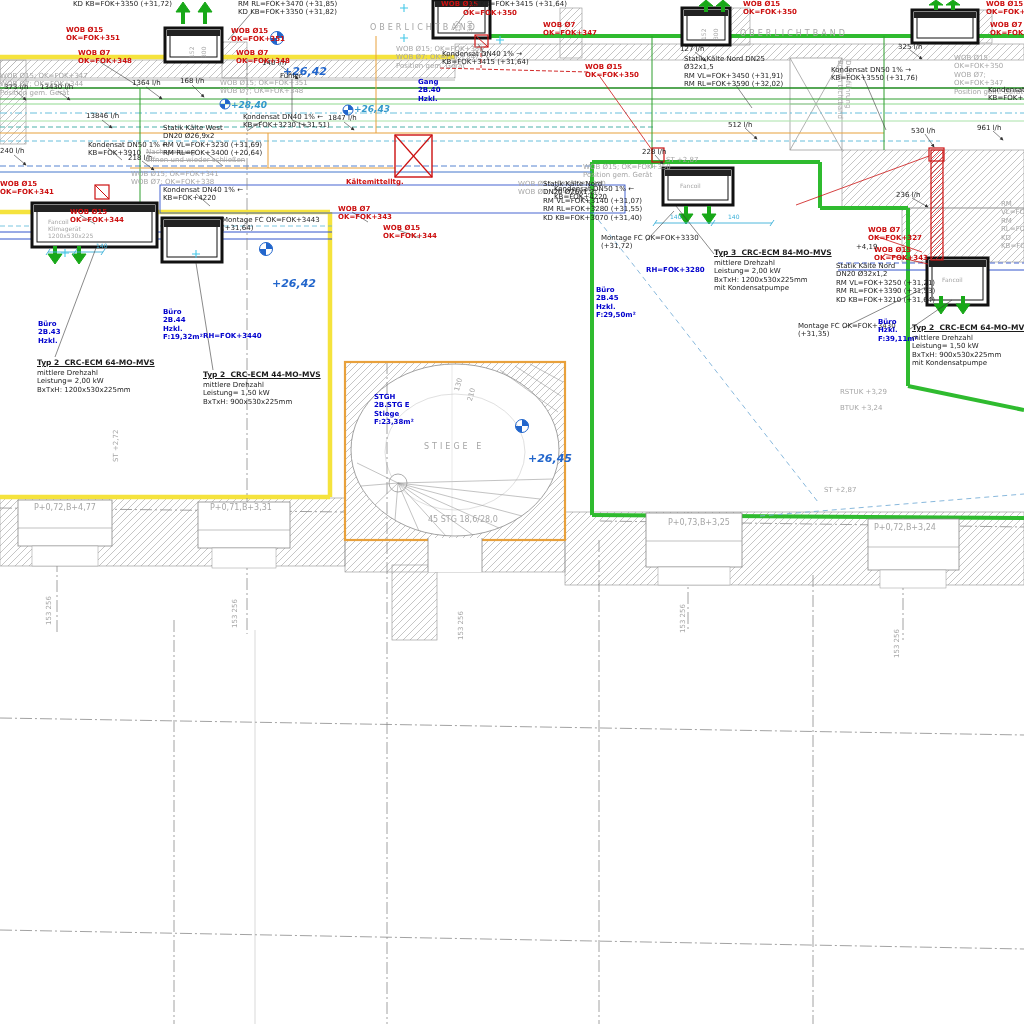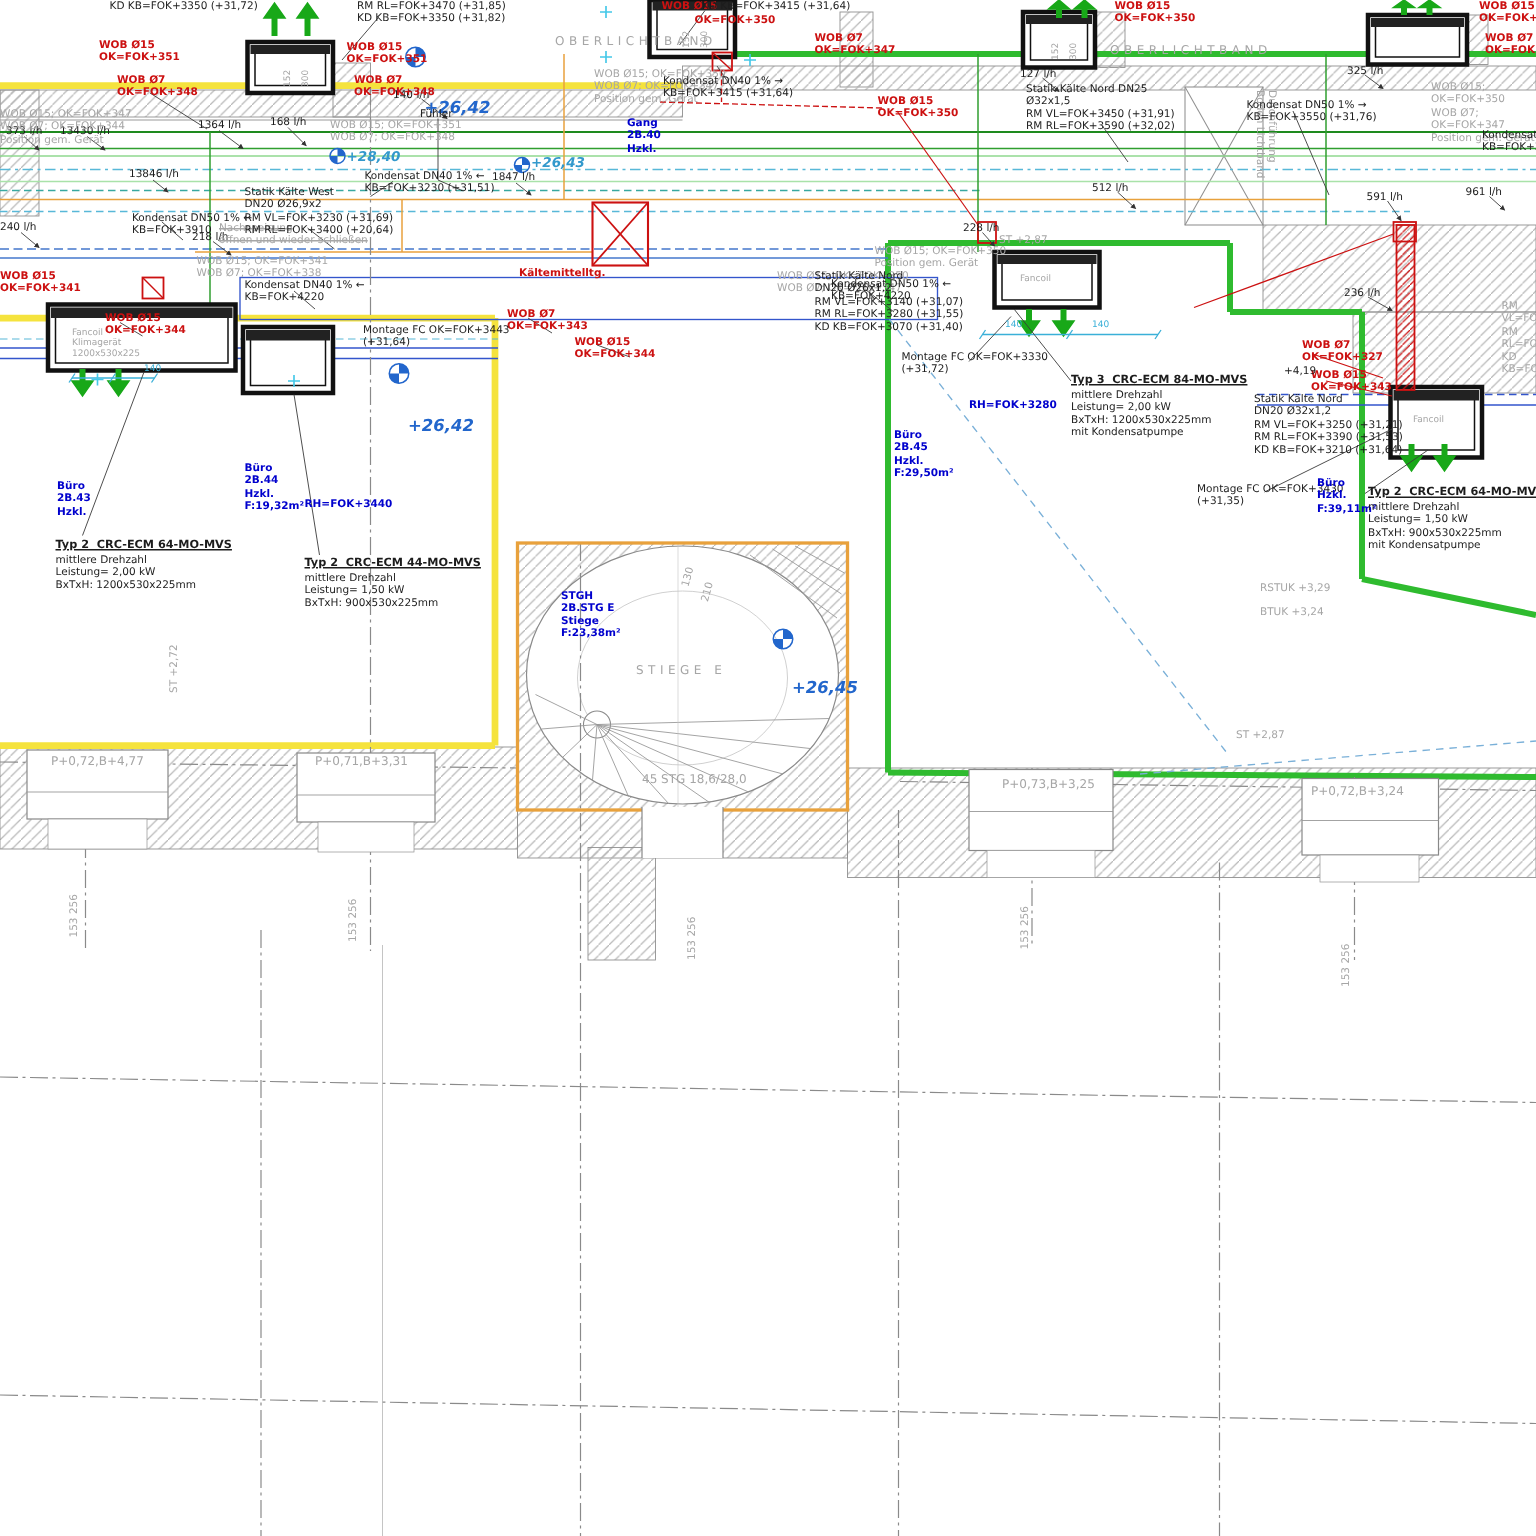--- a/index.html
+++ b/index.html
@@ -355,21 +355,21 @@
 <div class="lb tk" style="left:86px;top:112px">13846 l/h</div>
 <div class="lb tk" style="left:132px;top:79px">1364 l/h</div>
 <div class="lb tk" style="left:180px;top:77px">168 l/h</div>
 <div class="lb tk" style="left:262px;top:59px">140 l/h</div>
 <div class="lb tk" style="left:328px;top:114px">1847 l/h</div>
 <div class="lb tk" style="left:128px;top:154px">218 l/h</div>
 <div class="lb tk" style="left:0px;top:147px">240 l/h</div>
 <div class="lb tk" style="left:680px;top:45px">127 l/h</div>
 <div class="lb tk" style="left:898px;top:43px">325 l/h</div>
 <div class="lb tk" style="left:728px;top:121px">512 l/h</div>
-<div class="lb tk" style="left:911px;top:127px">591 l/h</div>
+<div class="lb tk" style="left:911px;top:127px">530 l/h</div>
 <div class="lb tk" style="left:977px;top:124px">961 l/h</div>
 <div class="lb tk" style="left:896px;top:191px">236 l/h</div>
 <div class="lb tk" style="left:642px;top:148px">228 l/h</div>
 
 <div class="lb tr" style="left:66px;top:26px">WOB Ø15
 OK=FOK+351</div>
 <div class="lb tr" style="left:78px;top:49px">WOB Ø7
 OK=FOK+348</div>
 <div class="lb tr" style="left:231px;top:27px">WOB Ø15
 OK=FOK+351</div>
@@ -454,21 +454,21 @@
 <div class="lb tk" style="left:163px;top:124px">Statik Kälte West
 DN20 Ø26,9x2
 RM VL=FOK+3230 (+31,69)
 RM RL=FOK+3400 (+20,64)</div>
 <div class="lb tk" style="left:88px;top:141px">Kondensat DN50 1% ←
 KB=FOK+3910</div>
 <div class="lb tk" style="left:163px;top:186px">Kondensat DN40 1% ←
 KB=FOK+4220</div>
 <div class="lb tk" style="left:554px;top:185px">Kondensat DN50 1% ←
 KB=FOK+4220</div>
-<div class="lb tk" style="left:242px;top:216px">Montage FC OK=FOK+3443
+<div class="lb tk" style="left:222px;top:216px">Montage FC OK=FOK+3443
 (+31,64)</div>
 <div class="lb tk" style="left:543px;top:180px">Statik Kälte Nord
 DN20 Ø26x1,2
 RM VL=FOK+3140 (+31,07)
 RM RL=FOK+3280 (+31,55)
 KD KB=FOK+3070 (+31,40)</div>
 <div class="lb tk" style="left:601px;top:234px">Montage FC OK=FOK+3330
 (+31,72)</div>
 <div class="lb tk" style="left:836px;top:262px">Statik Kälte Nord
 DN20 Ø32x1,2

